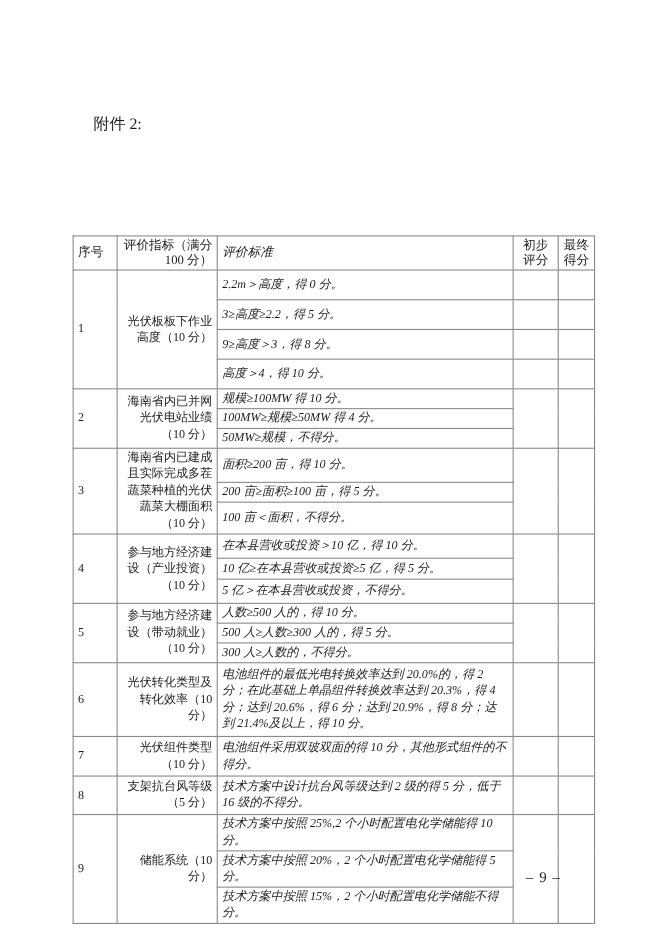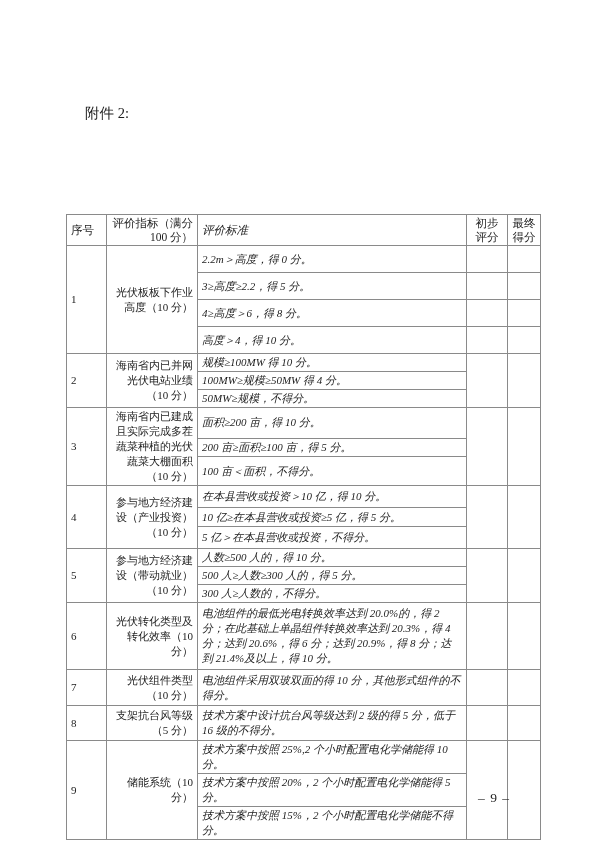--- a/index.html
+++ b/index.html
@@ -88,21 +88,21 @@
         <td class="td-cri">2.2m＞高度，得 0 分。</td>
         <td class="td-score"></td>
         <td class="td-score"></td>
       </tr>
       <tr class="rh27">
         <td class="td-cri">3≥高度≥2.2，得 5 分。</td>
         <td class="td-score"></td>
         <td class="td-score"></td>
       </tr>
       <tr class="rh27">
-        <td class="td-cri">4≥高度＞6，得 8 分。</td>
+        <td class="td-cri">9≥高度＞3，得 8 分。</td>
         <td class="td-score"></td>
         <td class="td-score"></td>
       </tr>
       <tr class="rh27">
         <td class="td-cri">高度＞4，得 10 分。</td>
         <td class="td-score"></td>
         <td class="td-score"></td>
       </tr>
 
       <tr class="rh18">

